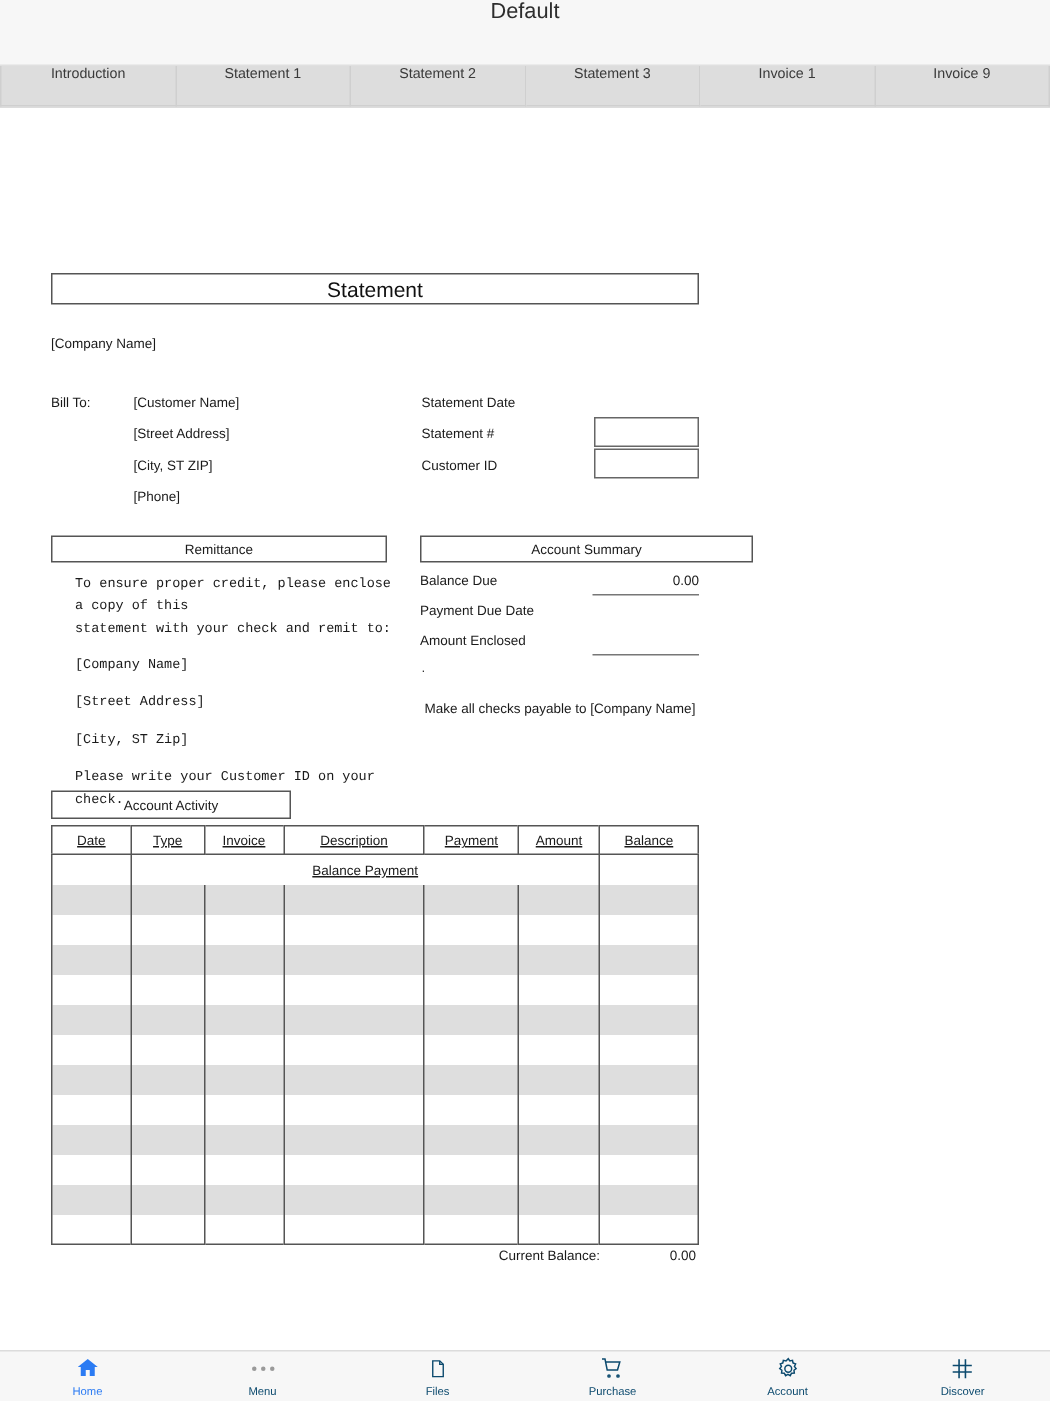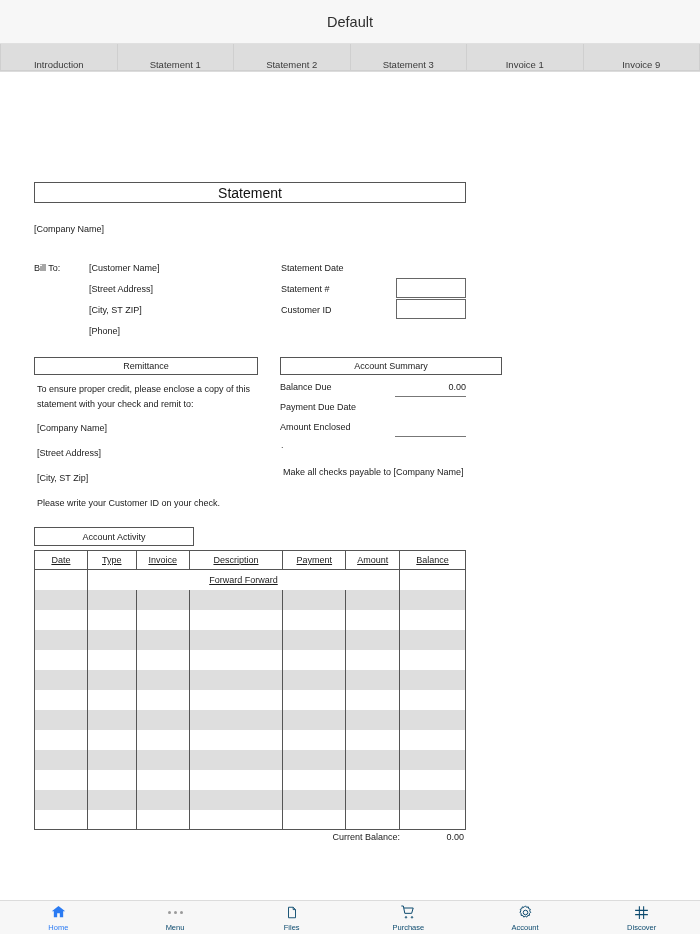--- a/index.html
+++ b/index.html
@@ -9,39 +9,39 @@
     background: #ffffff;
     font-family: "Liberation Sans", sans-serif;
     color: #1a1a1a;
     overflow: hidden;
   }
 
   
   .titlebar {
     height: 44px;
     background: #f7f7f7;
-    display: flex; align-items: center; justify-content: center;
+    display: flex; justify-content: center;
     border-bottom: 1px solid #e0e0e0;
   }
   .titlebar-text { font-size: 14.5px; color: #2e2e2e; }
 
   
   .tabstrip {
     height: 28px;
     display: flex;
     background: #f2f2f2;
     border-bottom: 1px solid #dcdcdc;
   }
   .tab {
     flex: 1 1 0;
     background: #dddddd;
     border: 1px solid #cfcfcf;
     border-top: none;
     border-left: none;
-    display: flex; align-items: flex-end; justify-content: center;
+    display: flex; align-items: flex-start; justify-content: center;
     font-size: 9.5px;
     color: #3a3a3a;
     cursor: default;
   }
   .tab:first-child { border-left: 1px solid #cfcfcf; }
 
   
   .doc {
     position: relative;
     width: 700px;
@@ -82,21 +82,21 @@
 
   
   .remit-head {
     position: absolute; left: 34px; top: 285px;
     width: 224px; height: 18px;
     border: 1px solid #555;
     display: flex; align-items: center; justify-content: center;
     font-size: 9px;
   }
   .remit-body { position: absolute; left: 34px; top: 310px; width: 236px; font-size: 9px; line-height: 15px; }
-  .remit-body p { margin: 0 0 10px 3px; }
+  .remit-body p { margin: 0 0 10px 16px; font-family: Liberation Mono, monospace; }
   .remit-body p.tight { margin-bottom: 9px; }
 
   
   .acct-head {
     position: absolute; left: 280px; top: 285px;
     width: 222px; height: 18px;
     border: 1px solid #555;
     display: flex; align-items: center; justify-content: center;
     font-size: 9px;
   }
@@ -284,21 +284,21 @@
           <th>Invoice</th>
           <th>Description</th>
           <th>Payment</th>
           <th>Amount</th>
           <th>Balance</th>
         </tr>
     </thead>
     <tbody id="tbody">
       <tr>
         <td></td>
-        <td class="bf-cell" colspan="5">Forward Forward</td>
+        <td class="bf-cell" colspan="5">Balance Payment</td>
         <td></td>
       </tr>
     <tr class="shade">
           <td></td>
           <td></td>
           <td></td>
           <td></td>
           <td></td>
           <td></td>
           <td></td>

